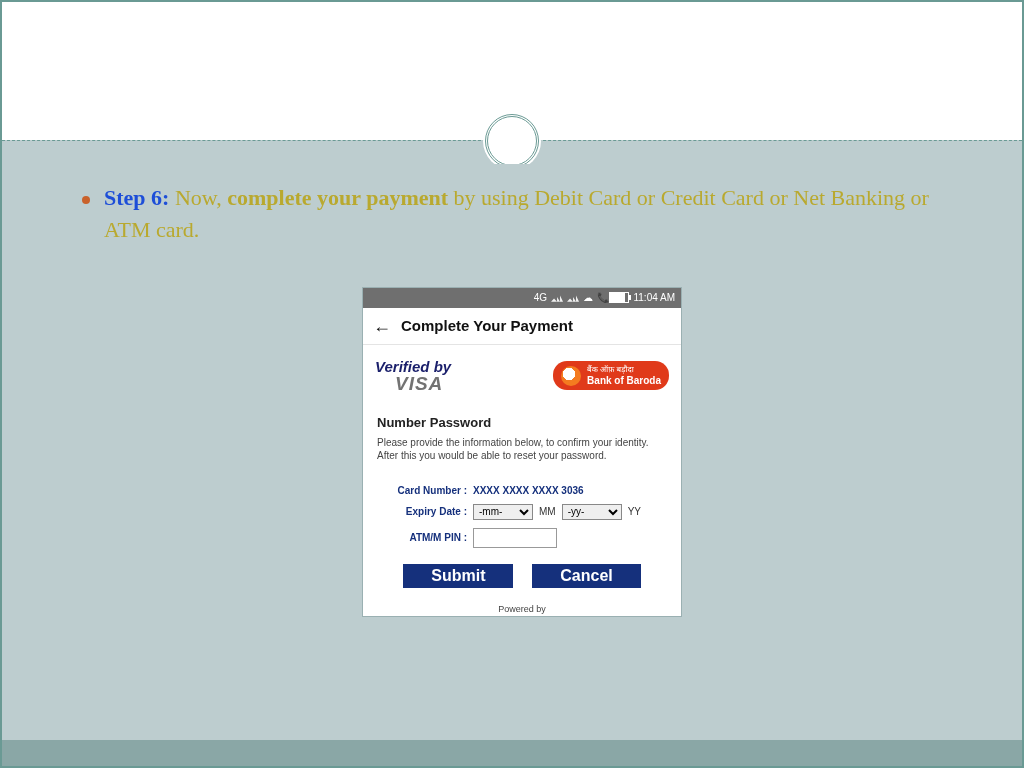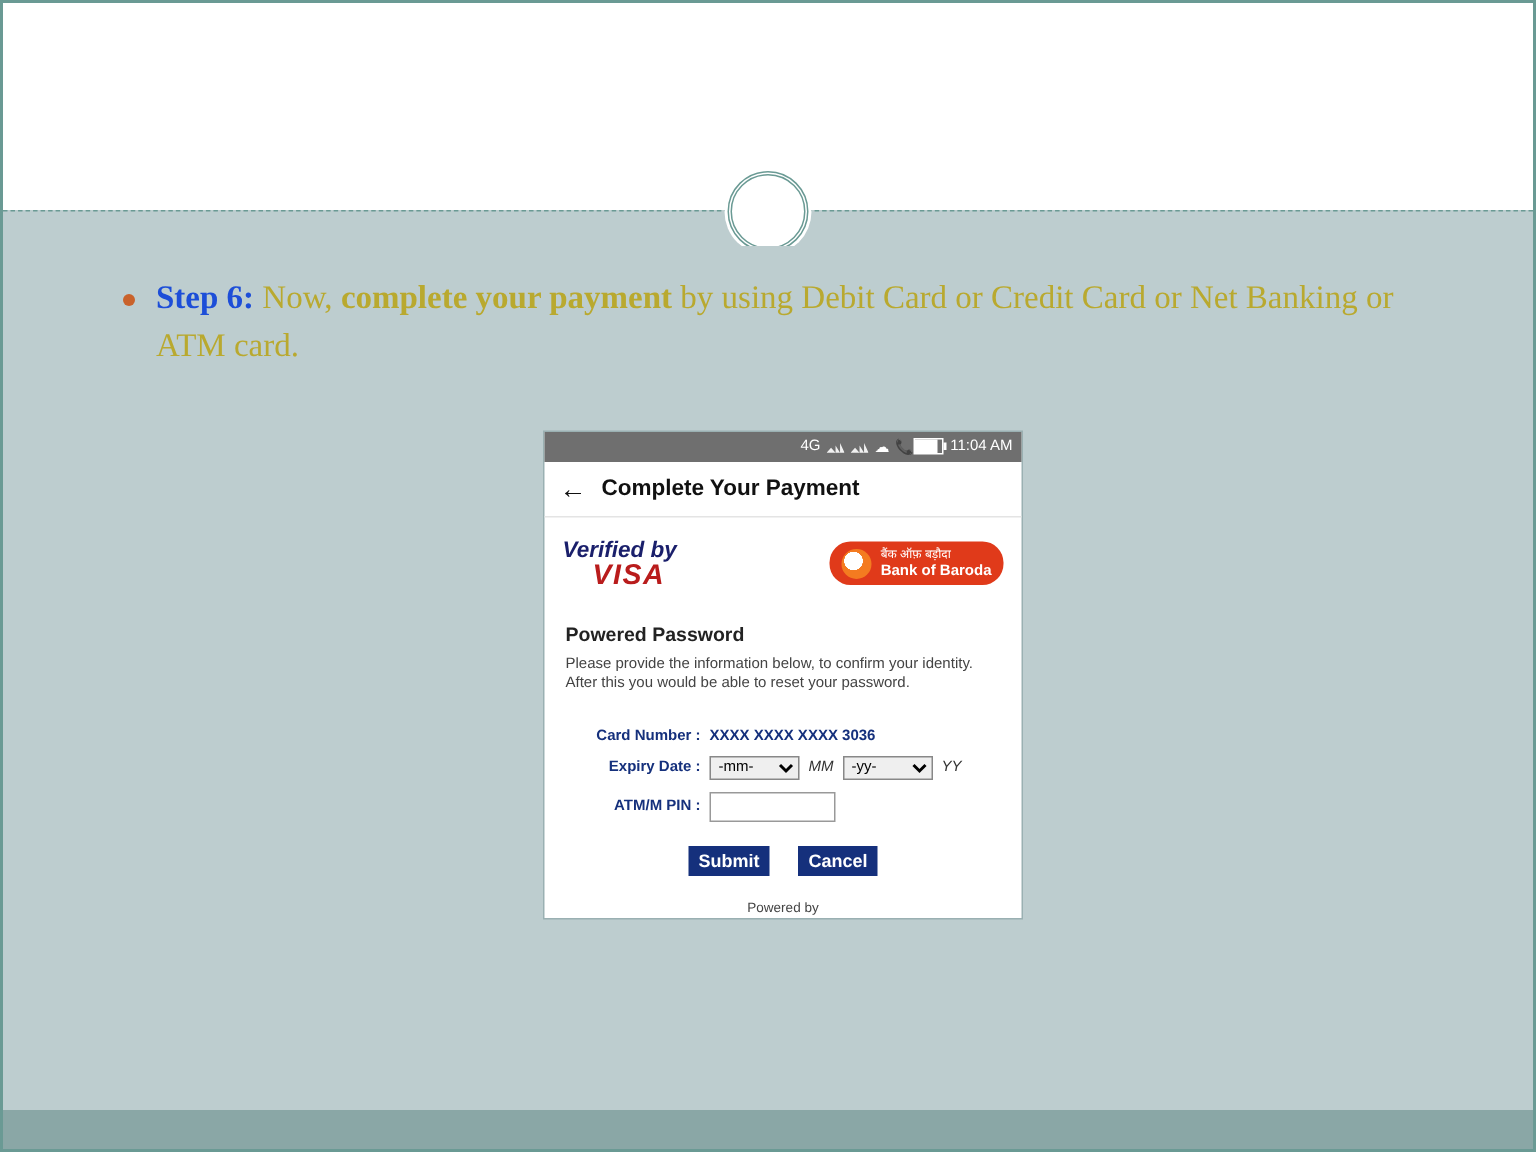--- a/index.html
+++ b/index.html
@@ -61,21 +61,21 @@
   .ph-title {
     display:flex; align-items:center; gap:10px; padding:9px 10px;
     border-bottom:1px solid #e4e4e4; color:#111;
   }
   .ph-title .back { font-size:18px; line-height:1; }
   .ph-title .ttl { font-size:15px; font-weight:bold; }
 
   .ph-logos { display:flex; justify-content:space-between; align-items:center;
     padding:14px 12px 8px; }
   .vbv { font-style:italic; font-weight:bold; color:#1a1f6b; font-size:15px; line-height:1; }
-  .vbv .visa { display:block; color:#b91c1c; font-size:19px; letter-spacing:1px; margin-left:20px; font-style:italic;}
+  .vbv .visa { display:block; color:#737373; font-size:19px; letter-spacing:1px; margin-left:20px; font-style:italic;}
   .bank-badge {
     background:#e03a1a; color:#fff; padding:4px 8px; border-radius:14px;
     display:flex; align-items:center; gap:6px;
   }
   .bank-badge .sun{
     width:20px;height:20px;border-radius:50%;
     background:radial-gradient(circle at 40% 40%,#fff 0 36%,#f47b20 37% 100%);
   }
   .bank-badge .bt { font-size:8px; line-height:1.15; }
   .bank-badge .bt b{ font-size:10px; display:block; }
@@ -84,27 +84,27 @@
   .ph-h { font-weight:bold; font-size:13px; color:#222; margin:8px 0 6px; }
   .ph-p { font-size:10px; color:#444; line-height:1.35; }
 
   .ph-form { padding:14px 18px 4px; font-size:10px; color:#15307c; font-weight:bold; }
   .ph-row { display:flex; align-items:center; margin:8px 0; gap:6px; }
   .ph-row label { width:86px; text-align:right; }
   .ph-sel { font:10px Arial; padding:0 1px; height:16px; width:60px; border:1px solid #888; background:#efefef;}
   .ph-inp { height:16px; width:78px; border:1px solid #999; }
   .ph-btns { text-align:center; margin:16px 0 8px; }
   .ph-btn {
-    display:inline-block; background:#15307c; color:#fff; font-size:12px;
-    padding:3px 7px; margin:0 8px; border:none; font-weight:bold;
+    display:inline-block; background:#15307c; color:#fff; font-size:16px;
+    padding:3px 28px; margin:0 8px; border:none; font-weight:bold;
   }
   .ph-powered { text-align:center; font-size:9px; color:#444; padding:4px 0 2px;}
   .ph-wibmo { text-align:center; font-size:10px; color:#3a7abf; padding-bottom:4px;}
   .ph-wibmo .dot{color:#f5a623;}
-  .yy{ color:#333; font-weight:normal;font-style:italic; }
+  .yy{ color:#333; font-weight:normal; }
 </style>
 </head>
 <body>
 
 <div class="top-band"></div>
 
 <div class="divider-band">
   <div class="circle"></div>
 </div>
 
@@ -148,21 +148,21 @@
       <div class="bank-badge">
         <span class="sun"></span>
         <span class="bt">
           <span>बैंक ऑफ़ बड़ौदा</span>
           <b>Bank of Baroda</b>
         </span>
       </div>
     </div>
 
     <div class="ph-section">
-      <div class="ph-h">Powered Password</div>
+      <div class="ph-h">Number Password</div>
       <div class="ph-p">Please provide the information below, to confirm your identity. After this you would be able to reset your password.</div>
     </div>
 
     <div class="ph-form">
       <div class="ph-row">
         <label>Card Number :</label>
         <span>XXXX XXXX XXXX 3036</span>
       </div>
       <div class="ph-row">
         <label>Expiry Date :</label>

